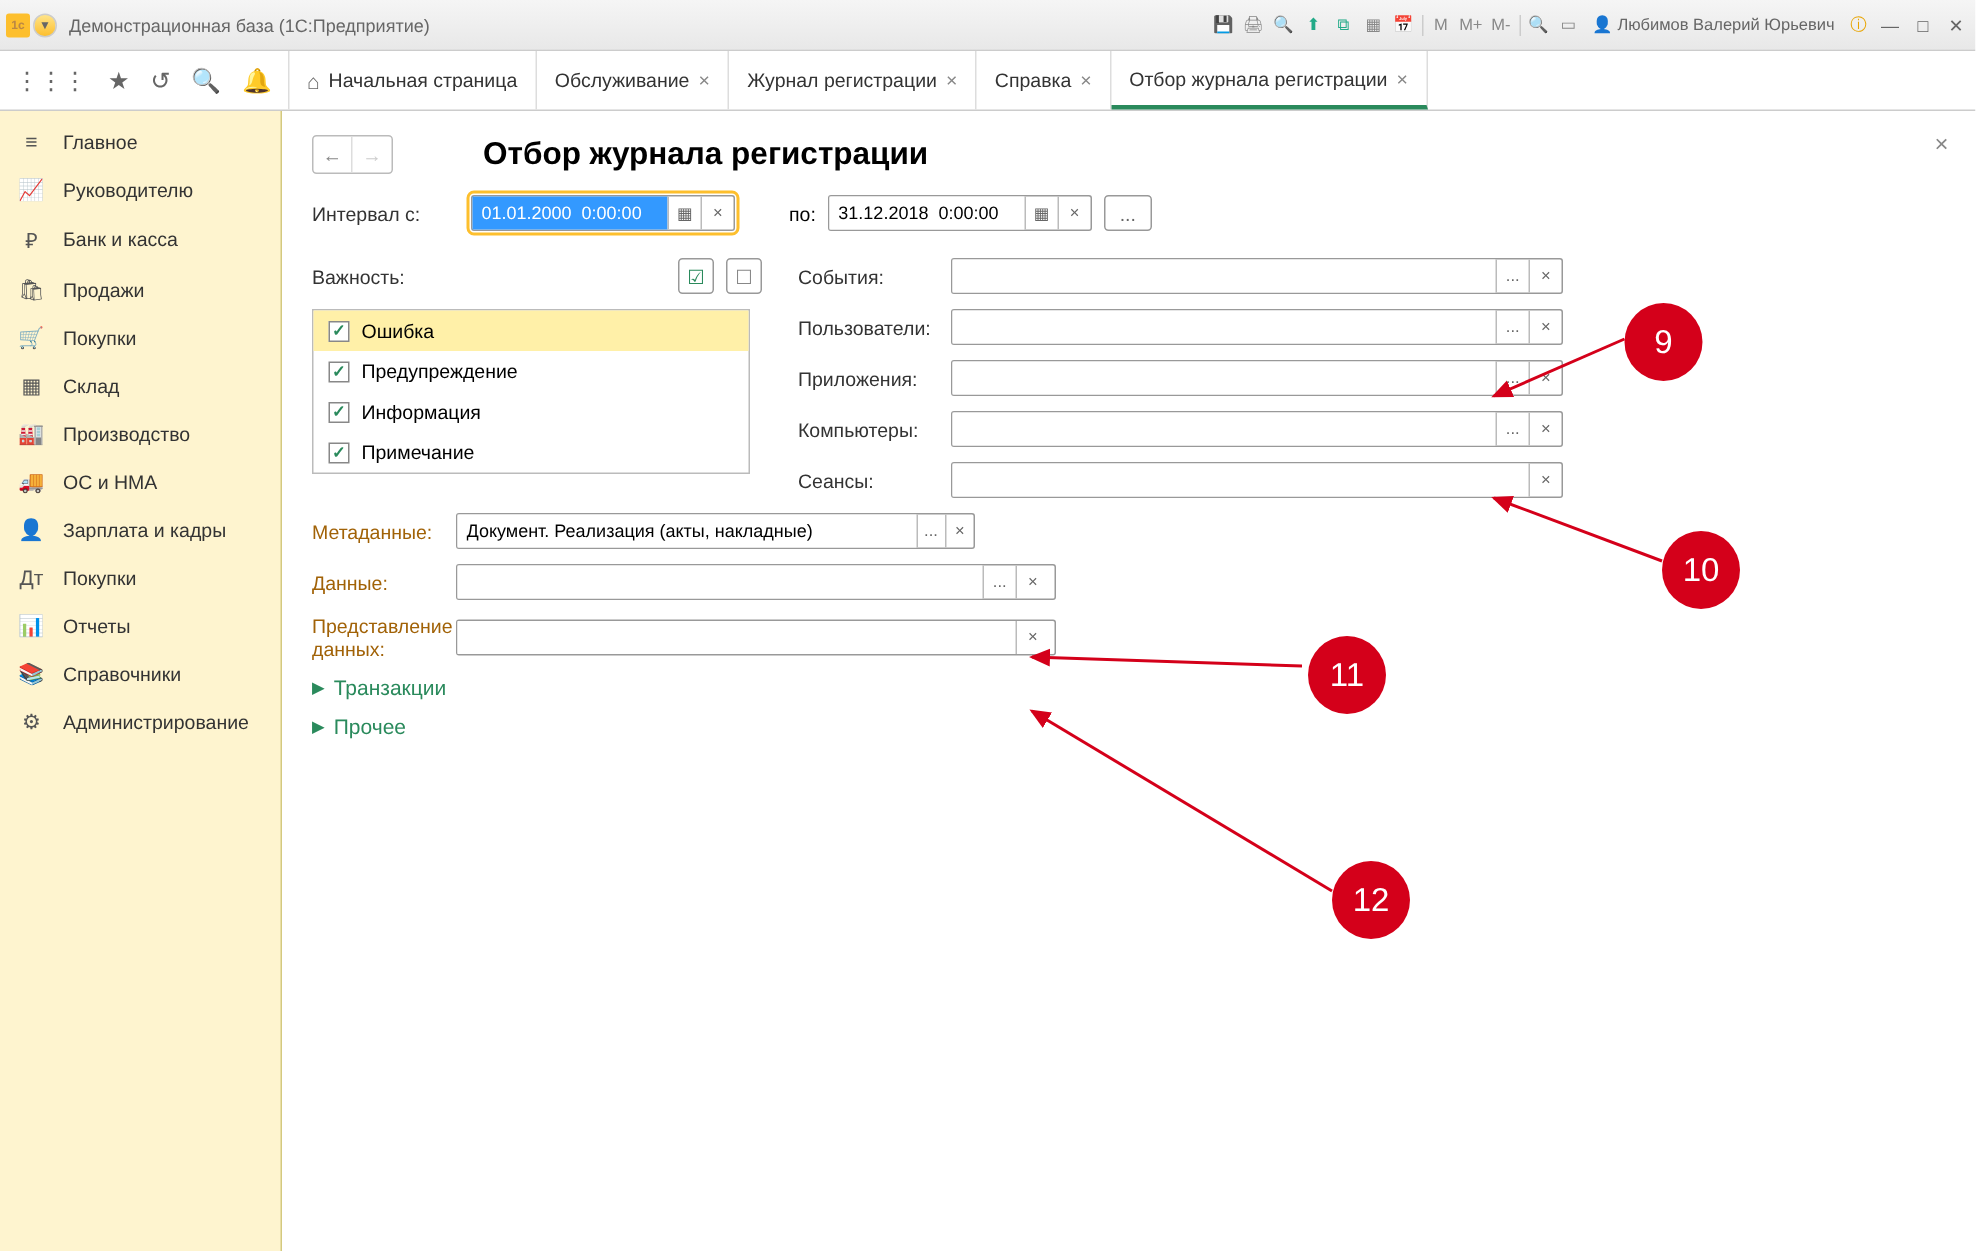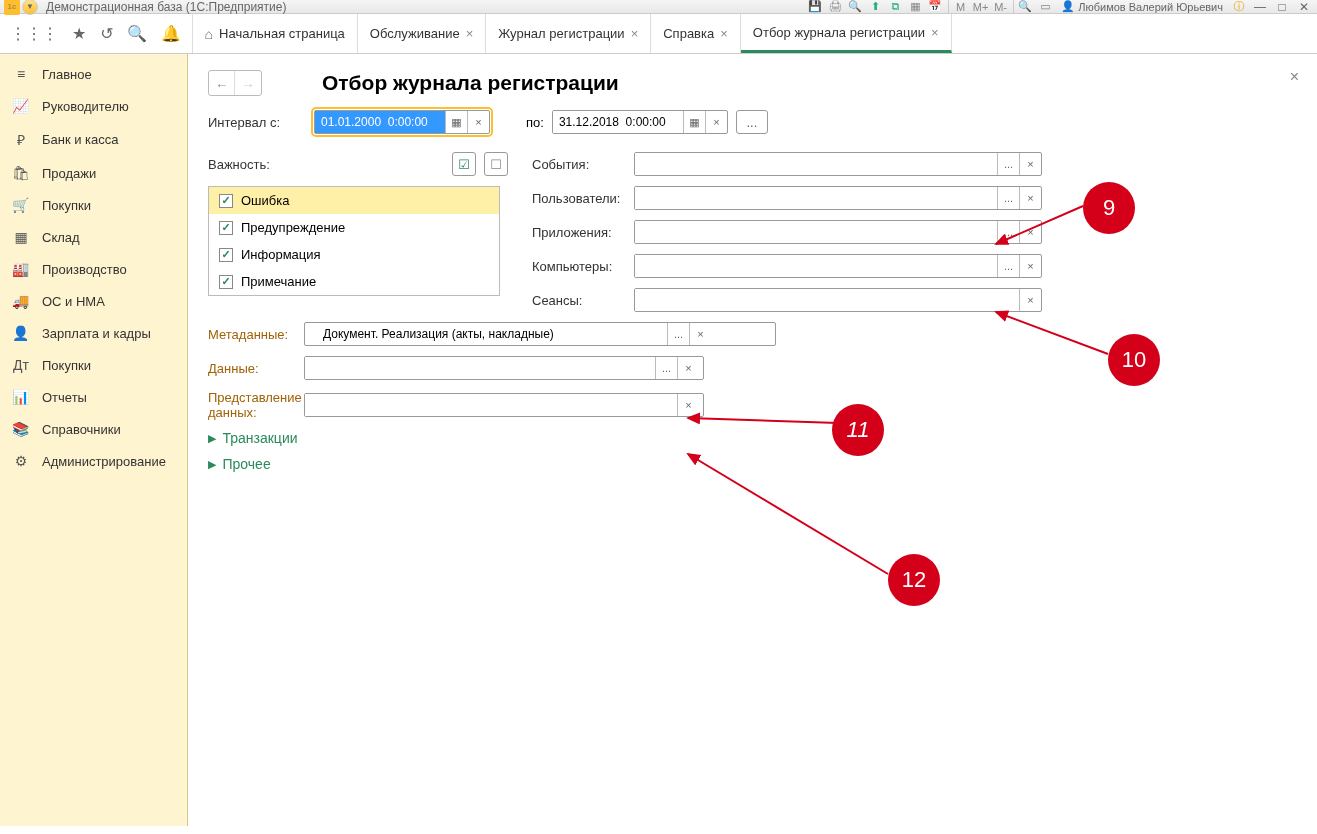--- a/index.html
+++ b/index.html
@@ -1,19 +1,19 @@
 <!DOCTYPE html>
 <html><head>
 <meta charset="utf-8">
 <style>
 * { box-sizing: border-box; margin: 0; padding: 0; font-family: Arial, sans-serif; }
 body { background: #fff; font-size: 13px; overflow: hidden; width: 1317px; height: 834px; }
 
 
-.titlebar { height: 14px; background: linear-gradient(#f5f5f5,#e8e8e8); border-bottom: 1px solid #ccc; display: flex; align-items: center; padding: 0 4px; }
+.titlebar { height: 34px; background: linear-gradient(#f5f5f5,#e8e8e8); border-bottom: 1px solid #ccc; display: flex; align-items: center; padding: 0 4px; }
 .titlebar .logo { width: 16px; height: 16px; background: #fdbf2d; border-radius: 2px; margin-right: 2px; display:flex;align-items:center;justify-content:center;font-size:8px;font-weight:bold;color:#b84;}
 .titlebar .nav-down { width: 16px; height: 16px; border: 1px solid #ccc; border-radius: 8px; background: linear-gradient(#ffe48a,#fdbf2d); margin-right: 8px; display:flex;align-items:center;justify-content:center;font-size:8px;color:#666;}
 .titlebar .title { color: #666; font-size: 12px; flex: 1; }
 .titlebar .tb-icons { display: flex; gap: 4px; align-items: center; }
 .titlebar .tb-icon { width: 16px; height: 16px; display:flex;align-items:center;justify-content:center;font-size:11px;color:#888; }
 .titlebar .tb-icon.green { color: #2a8; }
 .titlebar .tb-icon.sep { width: 1px; height: 14px; background: #ccc; }
 .titlebar .user { color: #666; font-size: 11px; margin: 0 4px; display:flex;align-items:center;gap:3px;}
 .titlebar .win-btn { width: 18px; height: 16px; display:flex;align-items:center;justify-content:center;font-size:12px;color:#666;}
 
@@ -294,21 +294,21 @@
             <div class="input-grp wide">
               <input style="">
               <div class="ibtn">×</div>
             </div>
           </div>
       </div>
     </div>
 
     <div class="row">
         <span class="label-sm">Метаданные:</span>
-        <div class="input-grp" style="width:472px;padding-left:12px;">
+        <div class="input-grp" style="width:346px;">
           <input style="width: 350px;" value="Документ. Реализация (акты, накладные)">
           <div class="ibtn">...</div>
           <div class="ibtn">×</div>
         </div>
       </div>
     <div class="row">
         <span class="label-sm">Данные:</span>
         <div class="input-grp" style="width:400px;">
           <input style="width: 350px;">
           <div class="ibtn">...</div>
@@ -327,21 +327,21 @@
         <span class="arrow">▶</span>
         <span>Транзакции</span>
       </div>
     <div class="expand-row">
         <span class="arrow">▶</span>
         <span>Прочее</span>
       </div>
 
     <div class="annot" style="top:128px;left:895px;">9</div>
     <div class="annot" style="top:280px;left:920px;">10</div>
-    <div class="annot" style="top:350px;left:644px;font-style:italic;">11</div>
+    <div class="annot" style="top:350px;left:684px;">11</div>
     <div class="annot" style="top:500px;left:700px;">12</div>
 
     <svg class="arrow-svg" style="top:0;left:0;" width="1100" height="700">
       <defs>
           <marker id="ah" markerWidth="8" markerHeight="8" refX="6" refY="3" orient="auto">
             <polygon points="0 0, 7 3, 0 6"></polygon>
           </marker>
         </defs>
       <line x1="895" y1="152" x2="808" y2="190" marker-end="url(#ah)"></line>
       <line x1="920" y1="300" x2="808" y2="258" marker-end="url(#ah)"></line>

